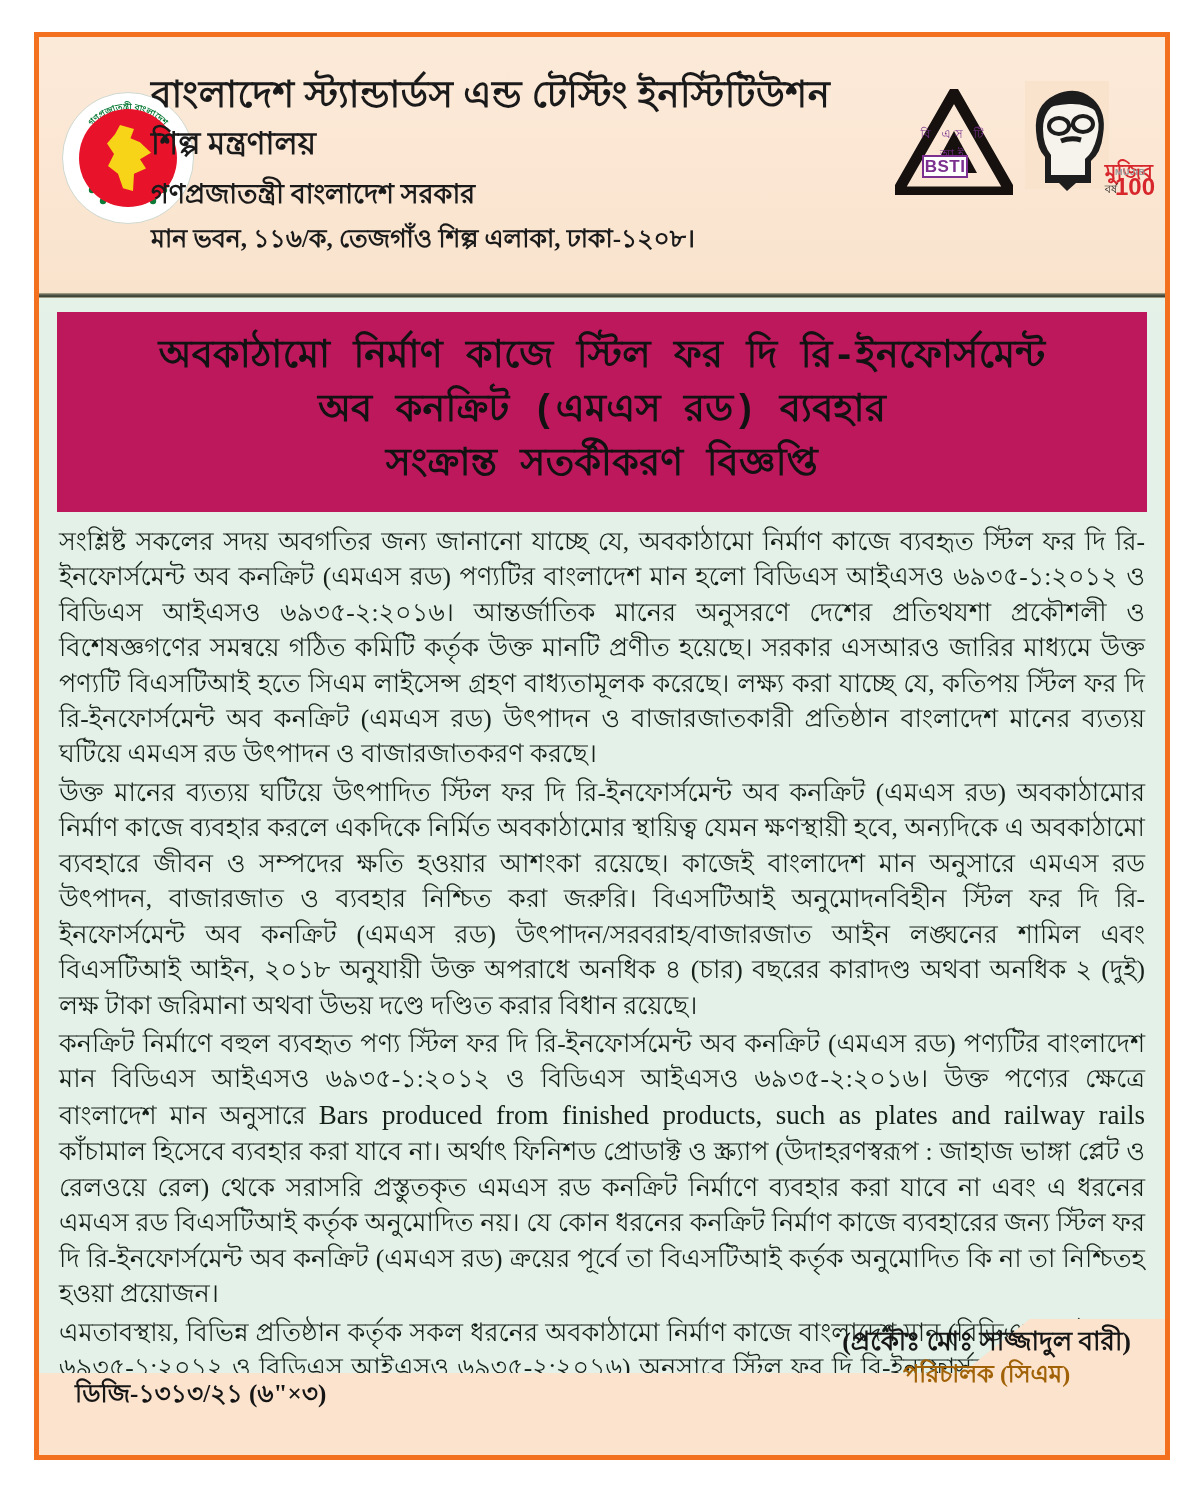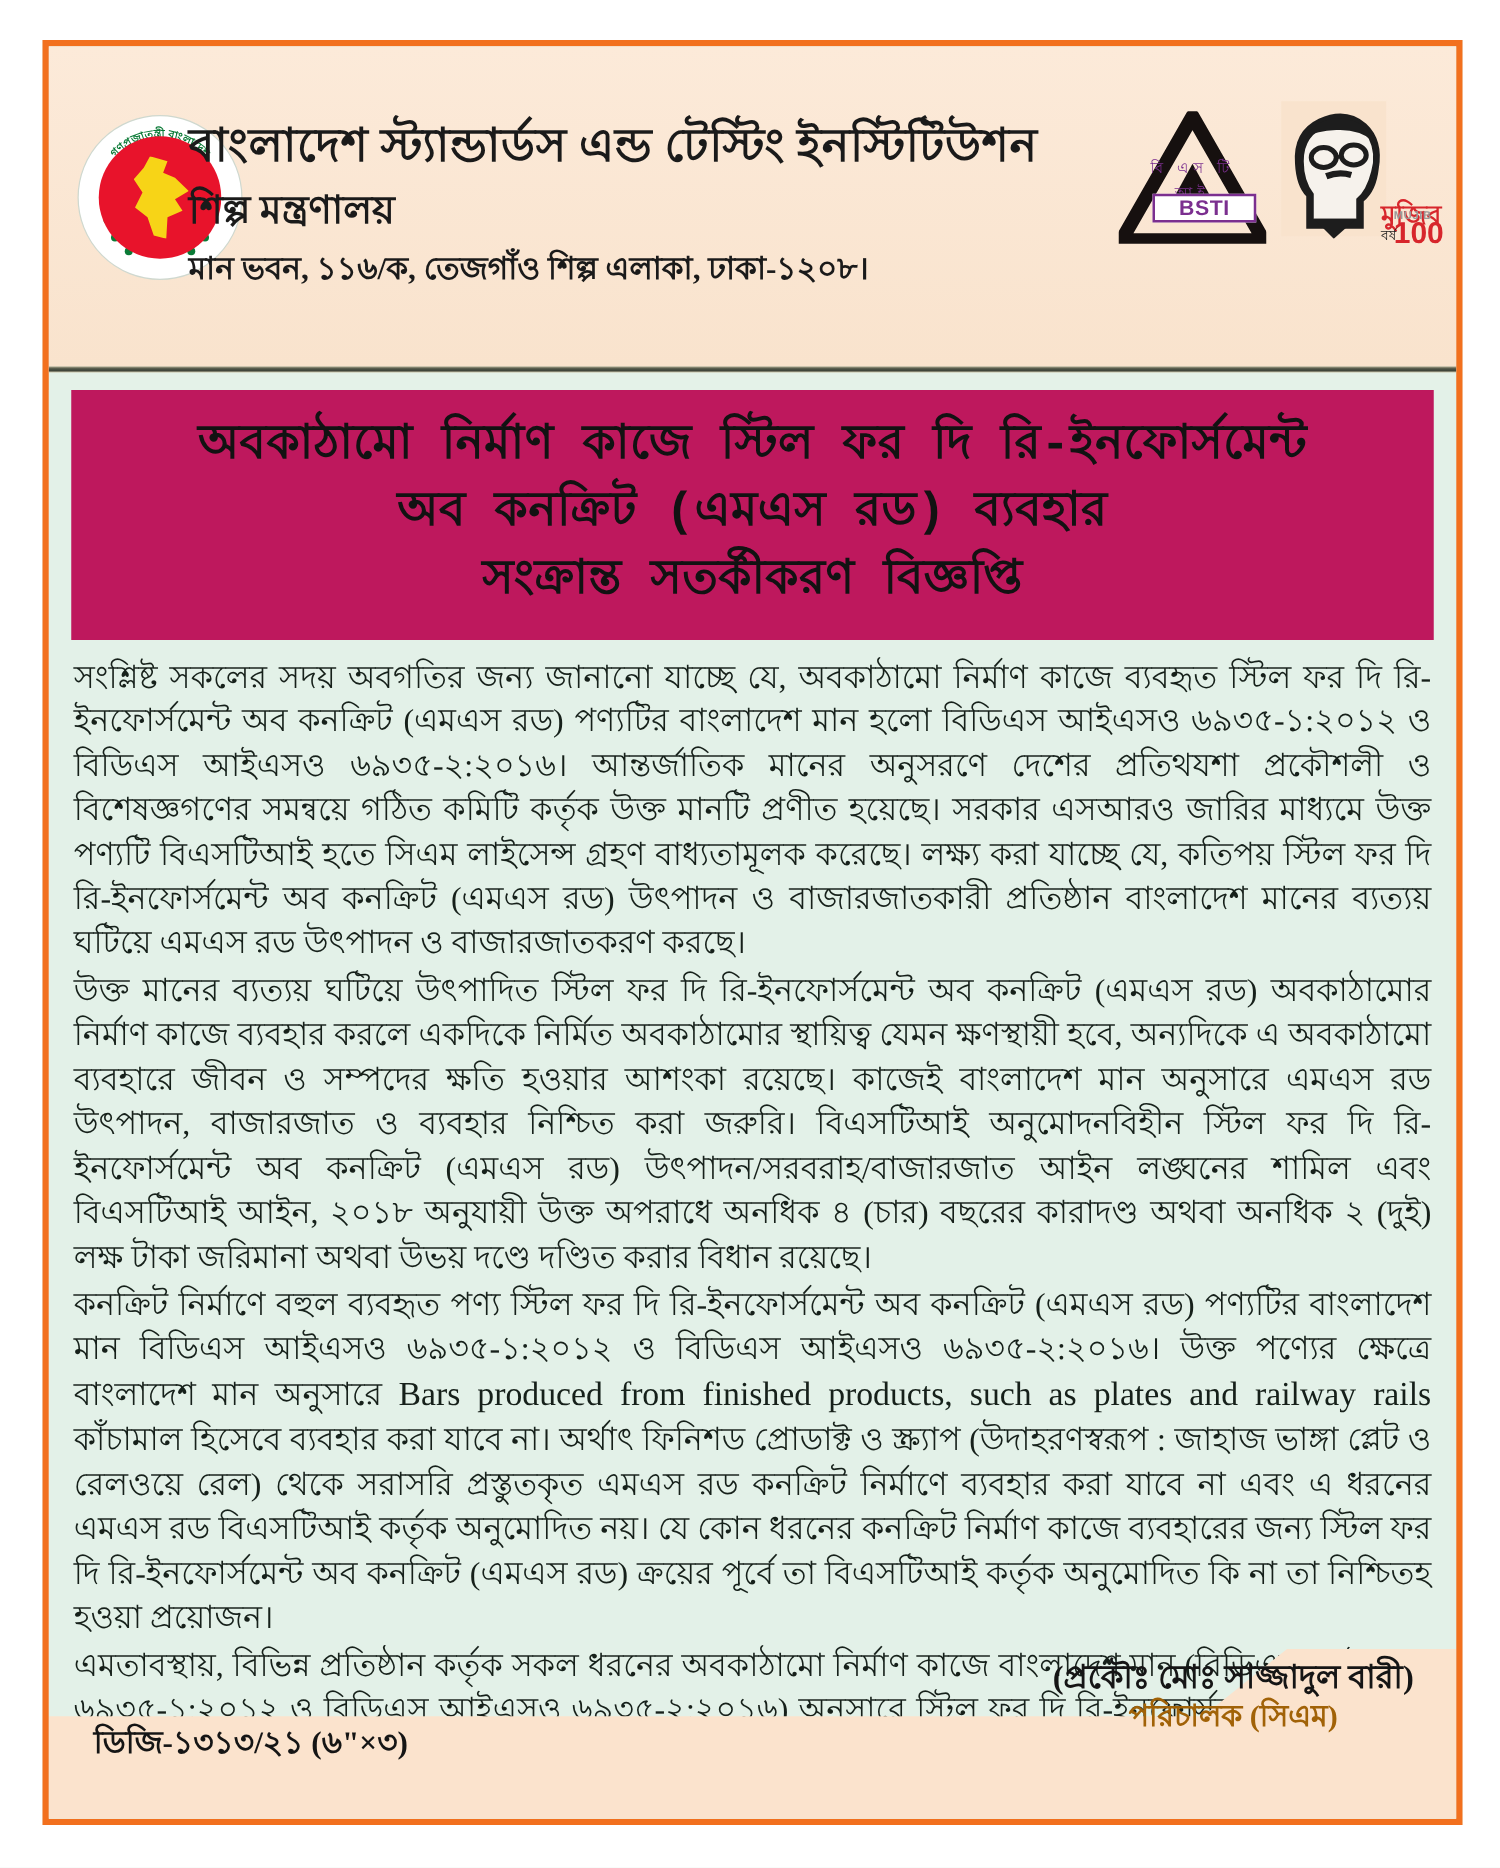--- a/index.html
+++ b/index.html
@@ -82,21 +82,21 @@
   
   .bsti-logo {
     position:absolute; right:152px; top:52px;
     width:118px; height:106px;
   }
   .bsti-tri-outer {
     position:absolute; left:0; top:0; width:118px; height:106px;
   }
   .bsti-label {
     position:absolute; left:27px; top:66px;
-    width:83px; height:23px;
+    width:46px; height:23px;
     background:#ffffff;
     border:2px solid #7b2f8f;
     color:#7b2f8f;
     font-family:"Liberation Sans", sans-serif;
     font-weight:bold; font-size:17px;
     text-align:center; line-height:19px;
     letter-spacing:.5px;
   }
   .bsti-bn {
     position:absolute; top:36px; left:10px;
@@ -235,20 +235,21 @@
         </g>
       </svg>
       <div class="core"></div>
       <div class="map"></div>
     </div>
 
     <div class="header-inner">
       <div class="header-text">
         <div class="org-name">বাংলাদেশ স্ট্যান্ডার্ডস এন্ড টেস্টিং ইনস্টিটিউশন</div>
         <div class="ministry">শিল্প মন্ত্রণালয়</div>
+        <div class="govt">গণপ্রজাতন্ত্রী বাংলাদেশ সরকার</div>
         <div class="address">মান ভবন, ১১৬/ক, তেজগাঁও শিল্প এলাকা, ঢাকা-১২০৮।</div>
       </div>
     </div>
 
     <div class="bsti-logo">
       <svg class="bsti-tri-outer" viewBox="0 0 118 106">
         <path d="M59 4 L114 100 Q116 103 112 103 L6 103 Q2 103 4 100 Z" fill="none" stroke="#16100f" stroke-width="11" stroke-linejoin="round"></path>
         <path d="M59 42 L82 84 L36 84 Z" fill="#16100f"></path>
       </svg>
       <div class="bsti-bn">বি এস টি আই</div>

